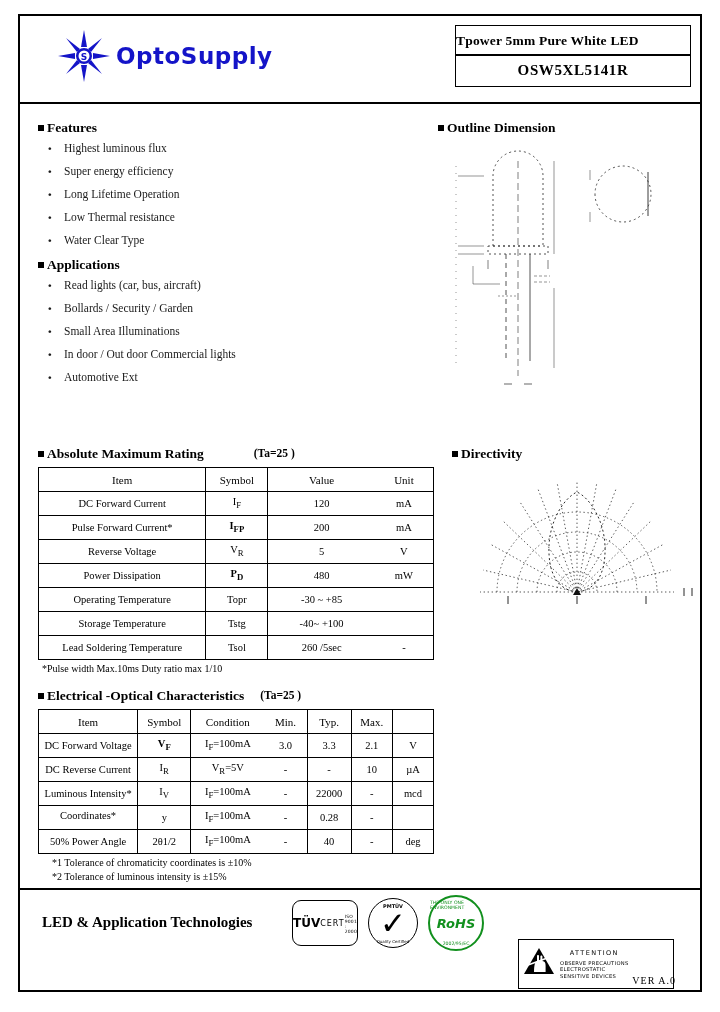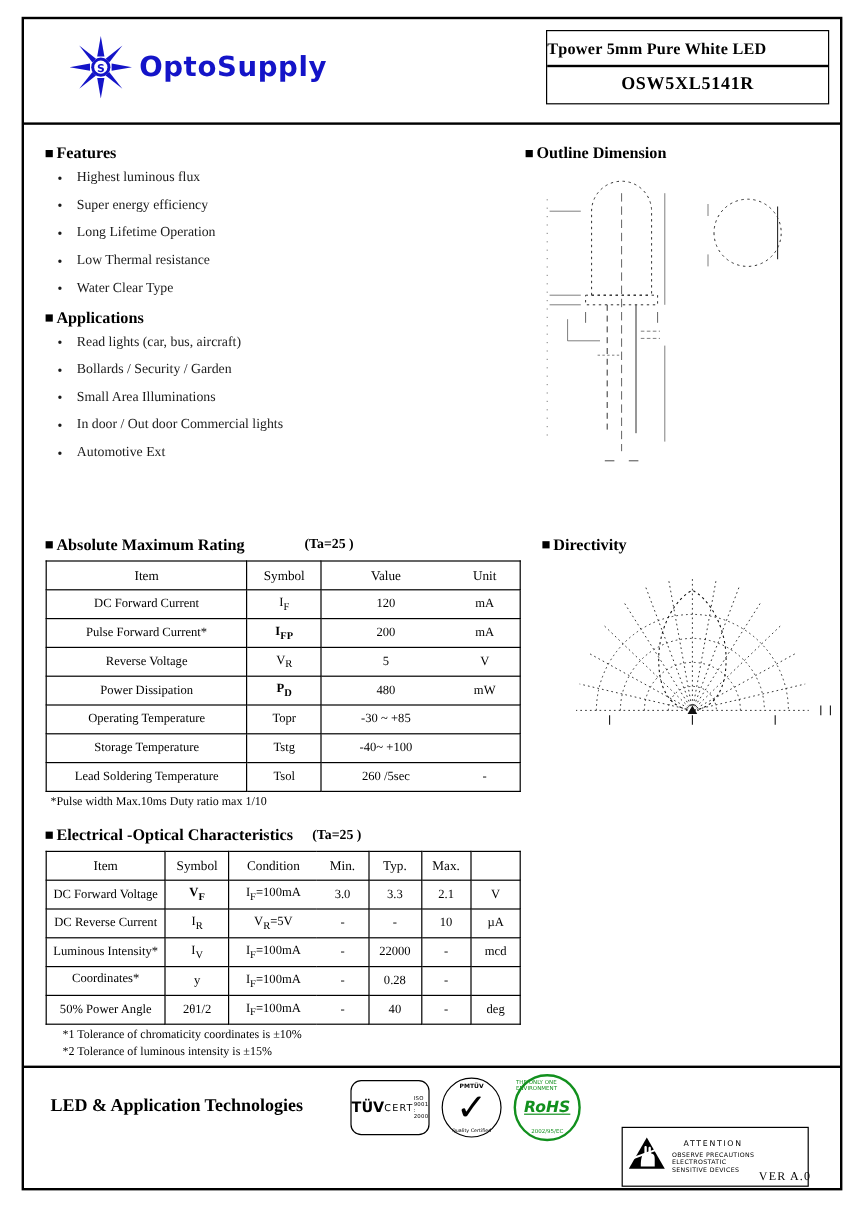--- a/index.html
+++ b/index.html
@@ -115,21 +115,21 @@
     width:48px;height:48px;border:1.3px solid #000;border-radius:50%;
     display:flex;align-items:center;justify-content:center;position:relative;
     font-family:"DejaVu Sans",sans-serif;
   }
   .pv .tick{font-size:31px;line-height:28px;font-weight:bold;}
   .pv .top{position:absolute;top:4px;font-size:5px;font-weight:bold;}
   .pv .bot{position:absolute;bottom:3px;font-size:4px;}
   .rohs{
     width:52px;height:52px;border:2px solid #12901e;border-radius:50%;
     display:flex;align-items:center;justify-content:center;position:relative;
-    color:#12901e;font-family:"DejaVu Sans",sans-serif;text-decoration:underline;
+    color:#12901e;font-family:"DejaVu Sans",sans-serif;
   }
   .rohs .m{font-weight:bold;font-size:13px;font-style:italic;}
   .rohs .t{position:absolute;top:3px;font-size:4.6px;}
   .rohs .b{position:absolute;bottom:3px;font-size:4.6px;}
   .esd{
     position:absolute;left:498px;top:5px;
     width:156px;height:50px;border:1px solid #000;
     display:flex;align-items:center;gap:4px;padding:2px 3px;
     box-sizing:border-box;
     font-family:"DejaVu Sans",sans-serif;

